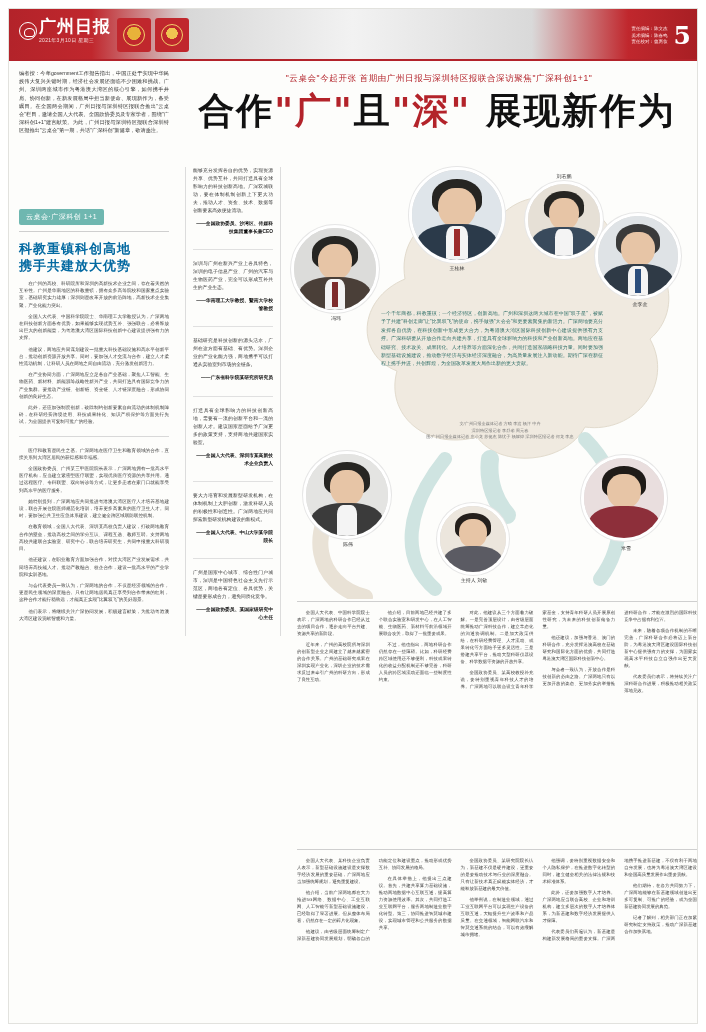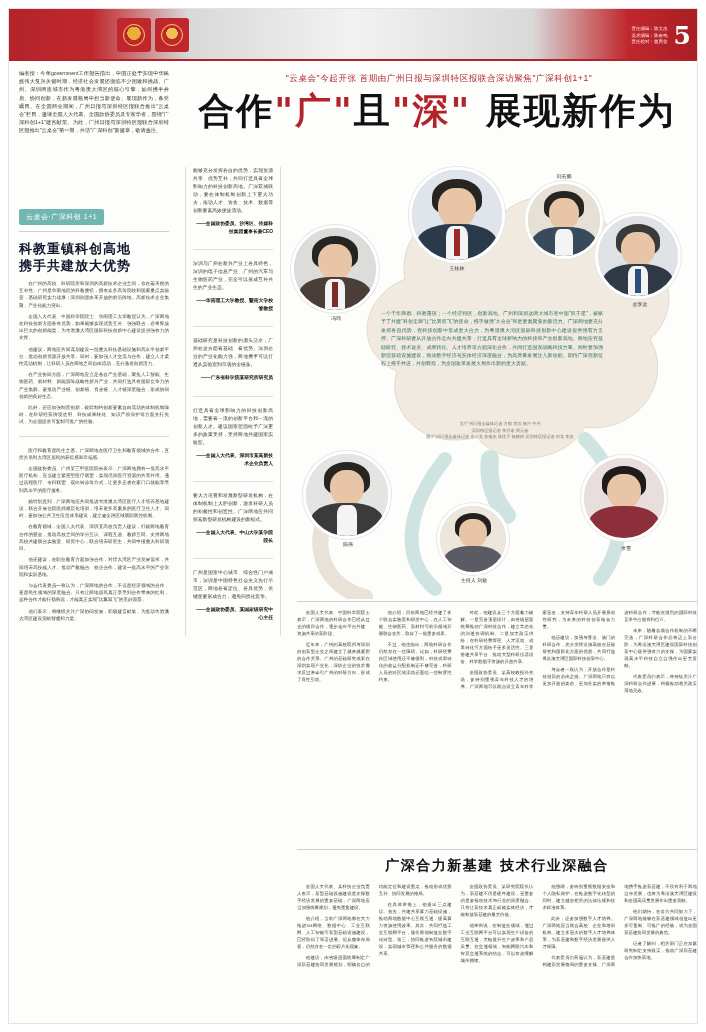--- a/index.html
+++ b/index.html
@@ -109,21 +109,21 @@
   .col-left { position: absolute; left: 10px; top: 196px; width: 150px; }
   .tag-chip {
     display: inline-block;
     background: #6fb7b0; color: #fff;
     font-size: 7px; padding: 3px 7px; border-radius: 2px;
     letter-spacing: .5px;
   }
   .rule { height: 1px; background: #cfcfcf; margin: 6px 0 8px; }
   .sub-head {
     font-family: Liberation Serif, serif;
-    font-size: 13px; font-weight: bold; color: #0f172a;
+    font-size: 13px; font-weight: bold; color: #0369a1;
     line-height: 17px; letter-spacing: 1px;
     margin-bottom: 6px;
   }
   .body-text {
     font-size: 4.6px; line-height: 7.2px; color: #3a3a3a;
     text-align: justify; -webkit-hyphens: auto;
   }
   .body-text p { margin: 0 0 4px; text-indent: 9.2px; }
   .thin-rule { height: 1px; background: #d8d8d8; margin: 10px 0; }
 
@@ -196,20 +196,25 @@
     text-align: justify; text-indent: 8.8px;
   }
 </style>
 </head>
 <body>
 
 <div id="page">
 <div class="paper">
 
   <div class="masthead">
+    <div class="mast-logo">
+      <div class="mast-circle"></div>
+      <div class="gz">广州日报</div>
+      <div class="date">2021年3月10日 星期三</div>
+    </div>
     <div class="emblems">
       <div class="emblem"></div>
       <div class="emblem two"></div>
     </div>
     <div class="mast-right">
       <div class="mast-credits" style="white-space:pre-line">责任编辑：陈文杰
 美术编辑：陈春鸣
 责任校对：曾惠妆</div>
       <div class="mast-pageno">5</div>
     </div>
@@ -385,21 +390,20 @@
       <p>对此，他建议从三个方面着力破解。一是完善顶层设计，由省级层面统筹推动广深科技合作，建立常态化的沟通协调机制。二是加大政策供给，在科研经费管理、人才流动、成果转化等方面给予更多灵活性。三是搭建共享平台，推动大型科研仪器设备、科学数据等资源的开放共享。</p>
       <p>全国政协委员、某高校教授补充说，要特别重视青年科技人才的培养。广深两地可以联合设立青年科学家基金，支持青年科研人员开展原创性研究，为未来的科技创新储备力量。</p>
       <p>他还建议，加强与香港、澳门的科研合作，充分发挥港澳高校在基础研究和国际化方面的优势，共同打造粤港澳大湾区国际科技创新中心。</p>
       <p>与会者一致认为，开放合作是科技创新的必由之路。广深两地只有以更加开放的姿态、更加务实的举措推进科研合作，才能在激烈的国际科技竞争中占据有利位置。</p>
       <p>未来，随着各项合作机制的不断完善，广深科研合作必将迈上新台阶，为粤港澳大湾区建设国际科技创新中心提供强有力的支撑，为国家实现高水平科技自立自强作出更大贡献。</p>
       <p>代表委员们表示，将持续关注广深科研合作进展，积极推动相关政策落地见效。</p>
     </div>
   </div>
 
   <div class="article" style="left:288px; top:840px; width:400px;">
-    <div class="article-title">广深合力新基建 技术行业深融合</div>
     <div class="cols-5">
       <p>全国人大代表、某科技企业负责人表示，新型基础设施建设是支撑数字经济发展的重要基础，广深两地应当加强统筹规划，避免重复建设。</p>
       <p>他介绍，当前广深两地都在大力推进5G网络、数据中心、工业互联网、人工智能等新型基础设施建设，已经取得了显著进展。但从整体布局看，仍然存在一定的碎片化现象。</p>
       <p>他建议，由省级层面统筹制定广深新基建协同发展规划，明确各自的功能定位和建设重点，推动形成优势互补、协同发展的格局。</p>
       <p>在具体举措上，他提出三点建议。首先，共建共享算力基础设施，推动两地数据中心互联互通，提高算力资源使用效率。其次，共同打造工业互联网平台，服务两地制造业数字化转型。第三，协同推进智慧城市建设，实现城市管理和公共服务的数据共享。</p>
       <p>全国政协委员、某研究院院长认为，新基建不仅是硬件建设，更重要的是要推动技术与行业的深度融合。只有让新技术真正赋能实体经济，才能释放新基建的最大价值。</p>
       <p>他举例说，在制造业领域，通过工业互联网平台可以实现生产设备的互联互通，大幅提升生产效率和产品质量。在交通领域，智能网联汽车和智慧交通系统的结合，可以有效缓解城市拥堵。</p>
       <p>他强调，要特别重视数据安全和个人隐私保护，在推进数字化转型的同时，建立健全相关的法律法规和技术标准体系。</p>
       <p>此外，还要加强数字人才培养。广深两地应当联合高校、企业和培训机构，建立多层次的数字人才培养体系，为新基建和数字经济发展提供人才保障。</p>
       <p>代表委员们普遍认为，新基建是构建新发展格局的重要支撑。广深两地携手推进新基建，不仅有利于两地自身发展，也将为粤港澳大湾区建设和全国高质量发展作出重要贡献。</p>

